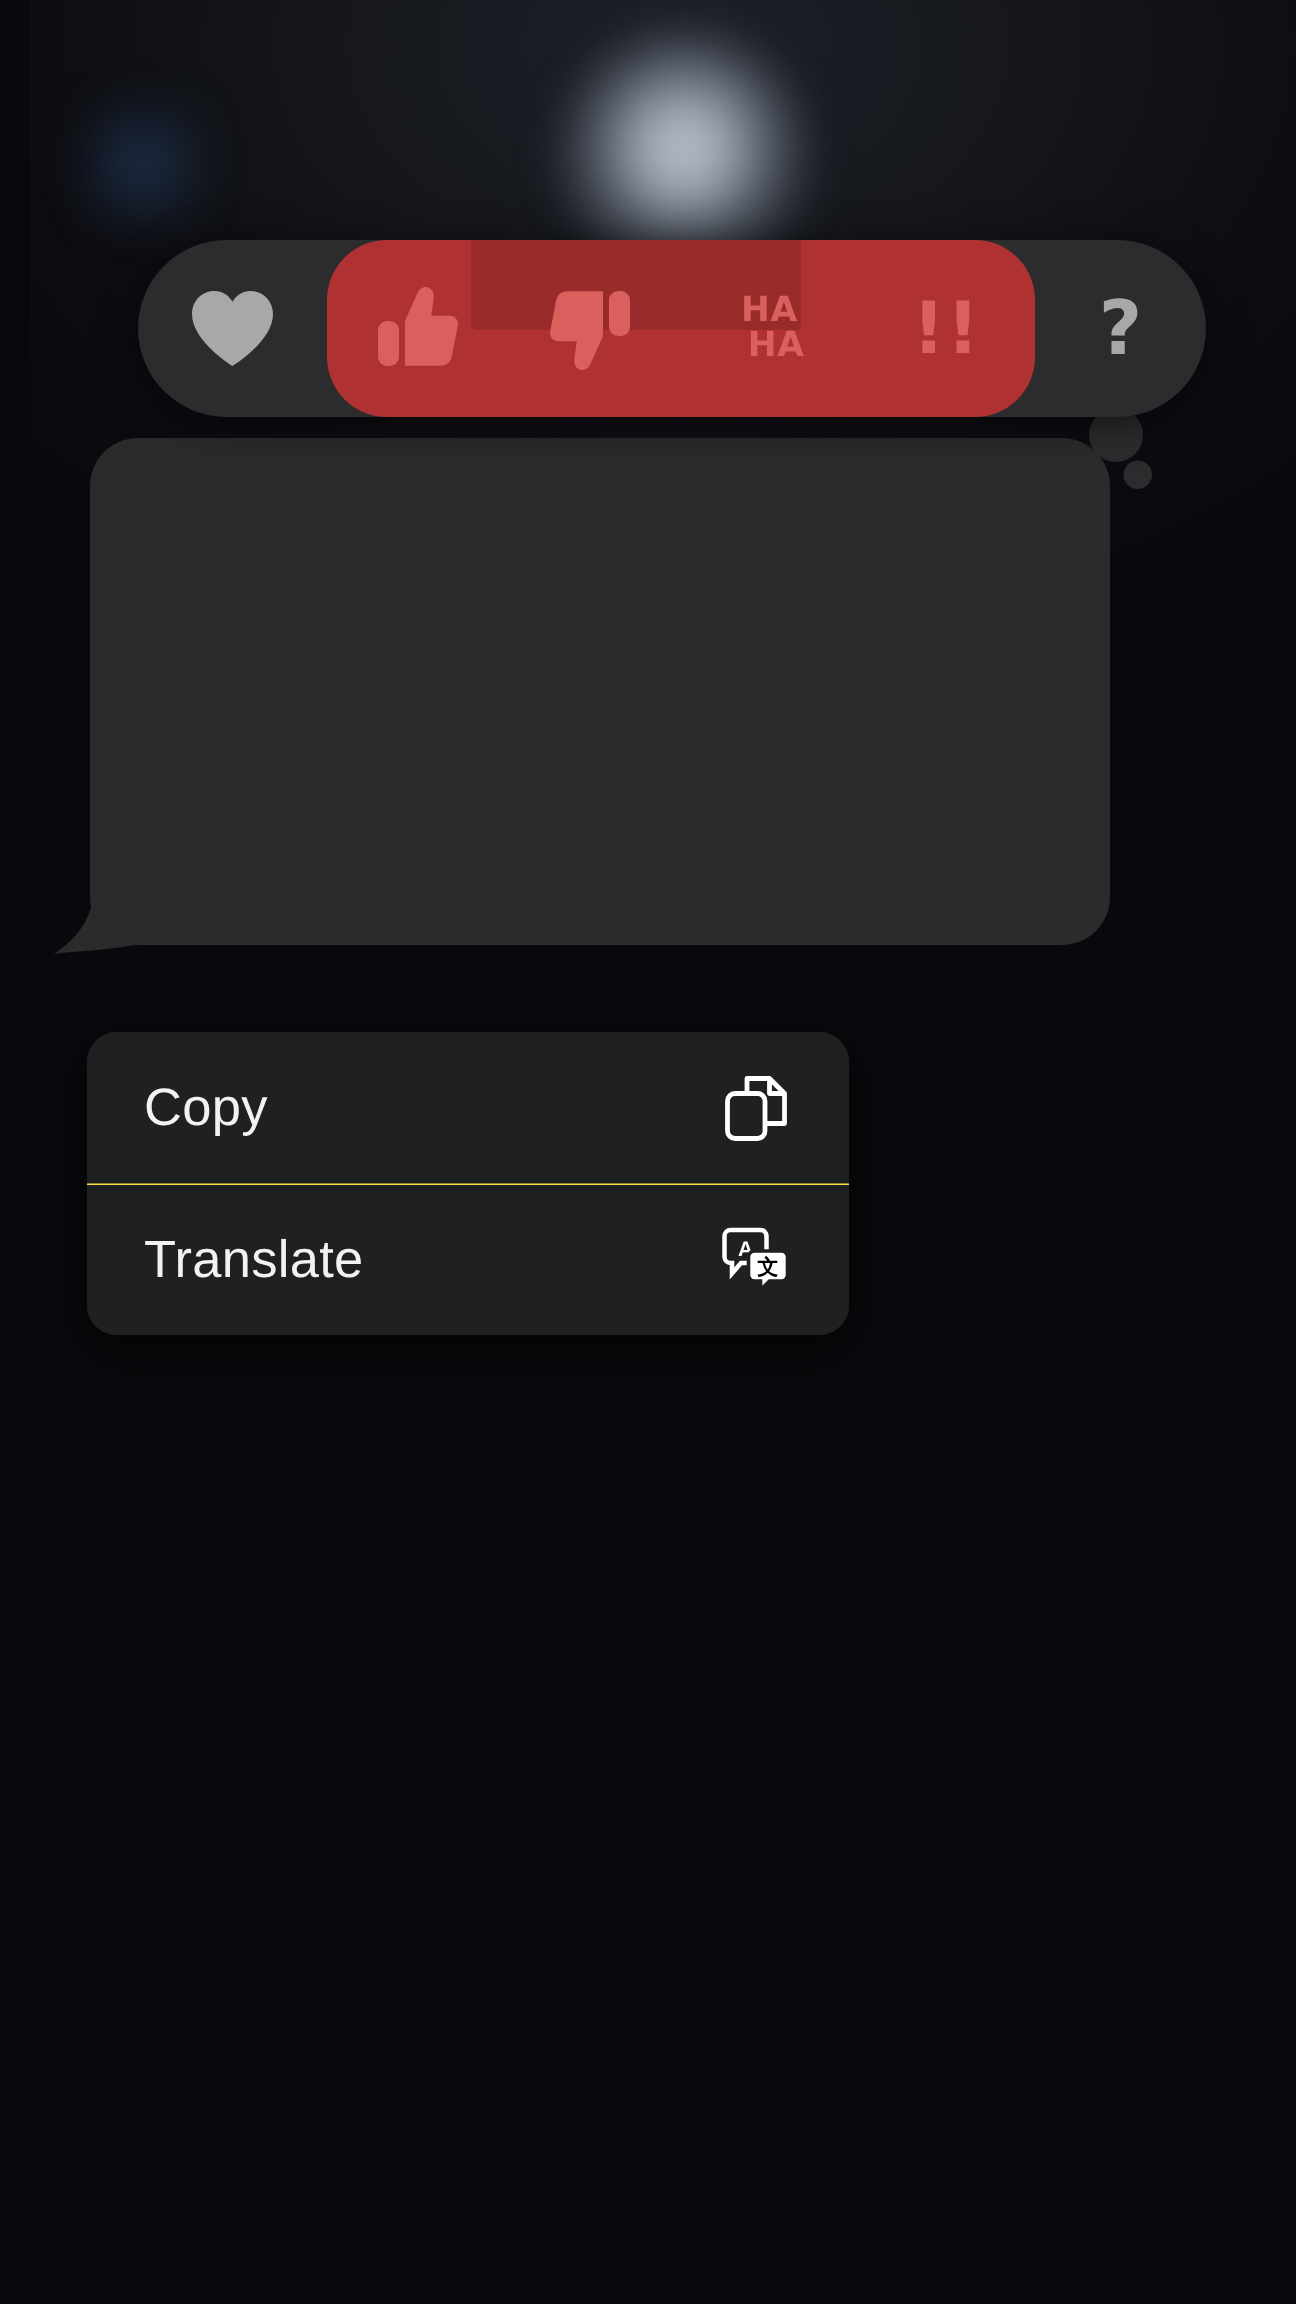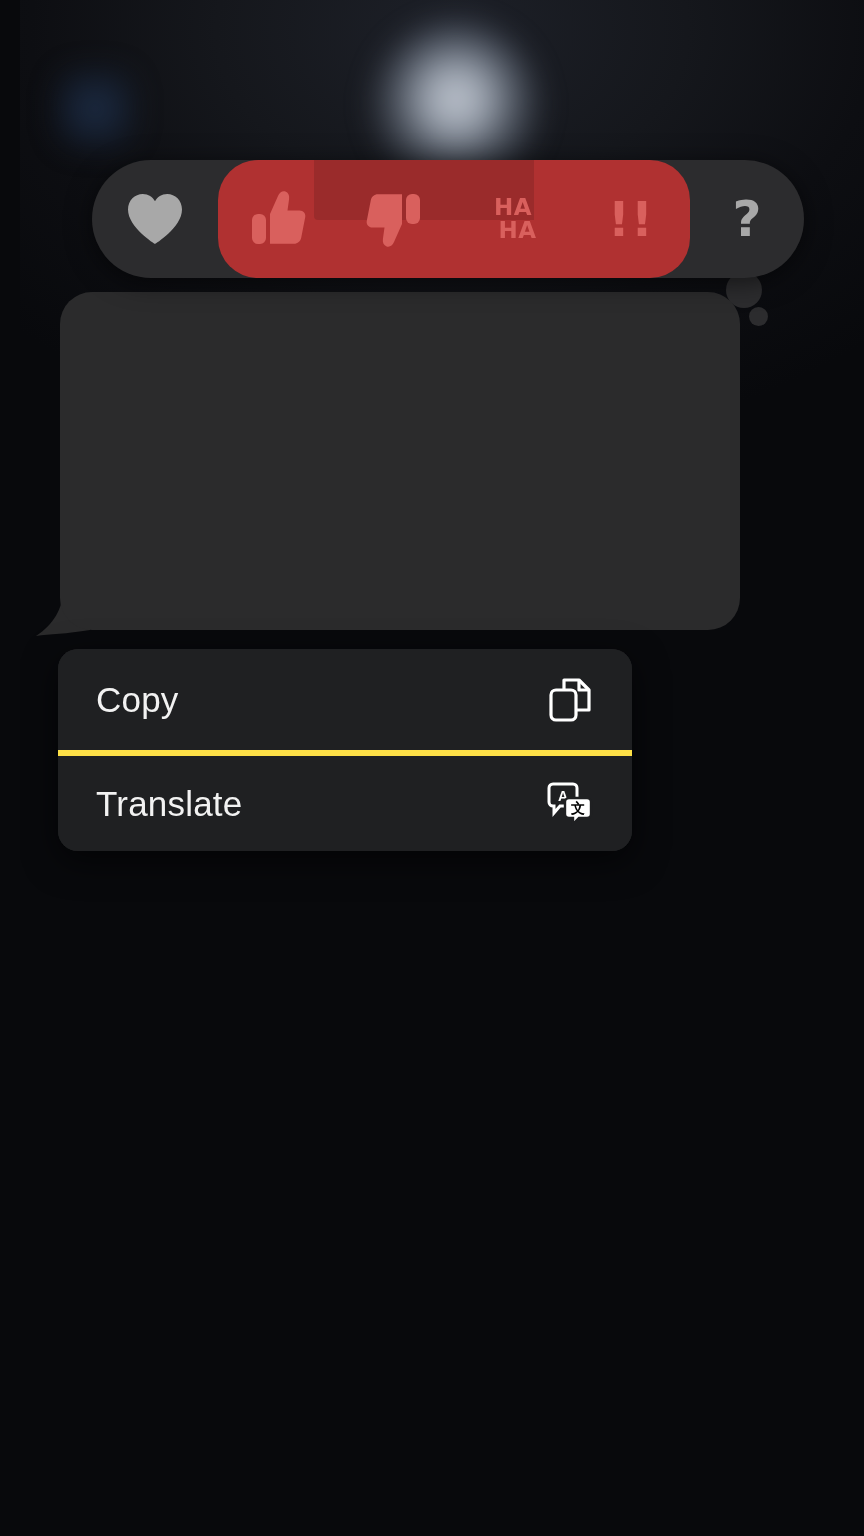--- a/index.html
+++ b/index.html
@@ -173,38 +173,38 @@
     right: 34px;
     color: #ffffff;
     font-size: 30px;
     line-height: 38px;
     white-space: pre-wrap;
   }
 
   
   #context-menu {
     position: absolute;
-    left: 38px; top: 649px;
-    width: 574px;
+    left: 38px; top: 688px;
+    width: 508px;
     border-radius: 20px;
     background: #1f2022;
     overflow: hidden;
     z-index: 7;
     box-shadow: 0 10px 34px rgba(0,0,0,0.6);
   }
   .menu-item {
     position: relative;
     height: 101px;
     display: flex;
     align-items: center;
     padding: 0 38px;
     cursor: pointer;
     background: #1f2022;
   }
-  .menu-item + .menu-item { border-top: 6px solid #fde047; }
+  .menu-item + .menu-item { border-top: 1px solid #fde047; }
   .menu-label {
     flex: 1;
     color: #f2f2f2;
     font-size: 35px;
     letter-spacing: 0.2px;
     user-select: none;
   }
   .menu-icon {
     width: 48px; height: 48px;
     display: flex;

